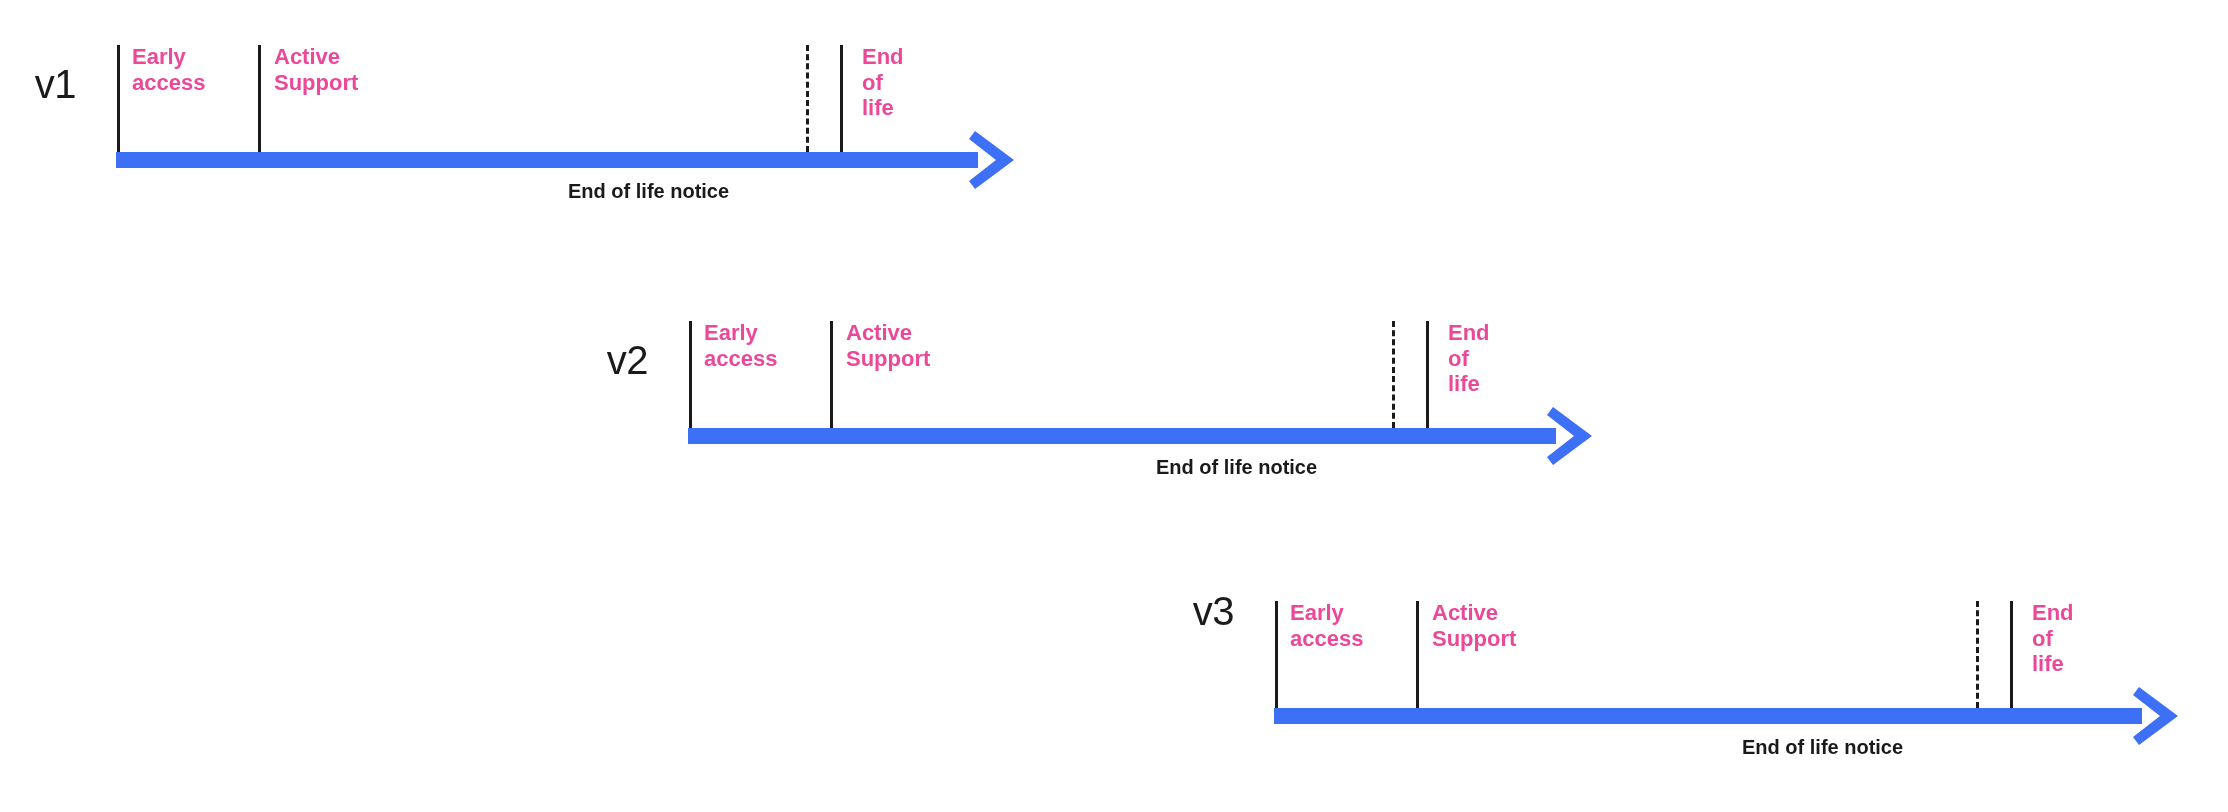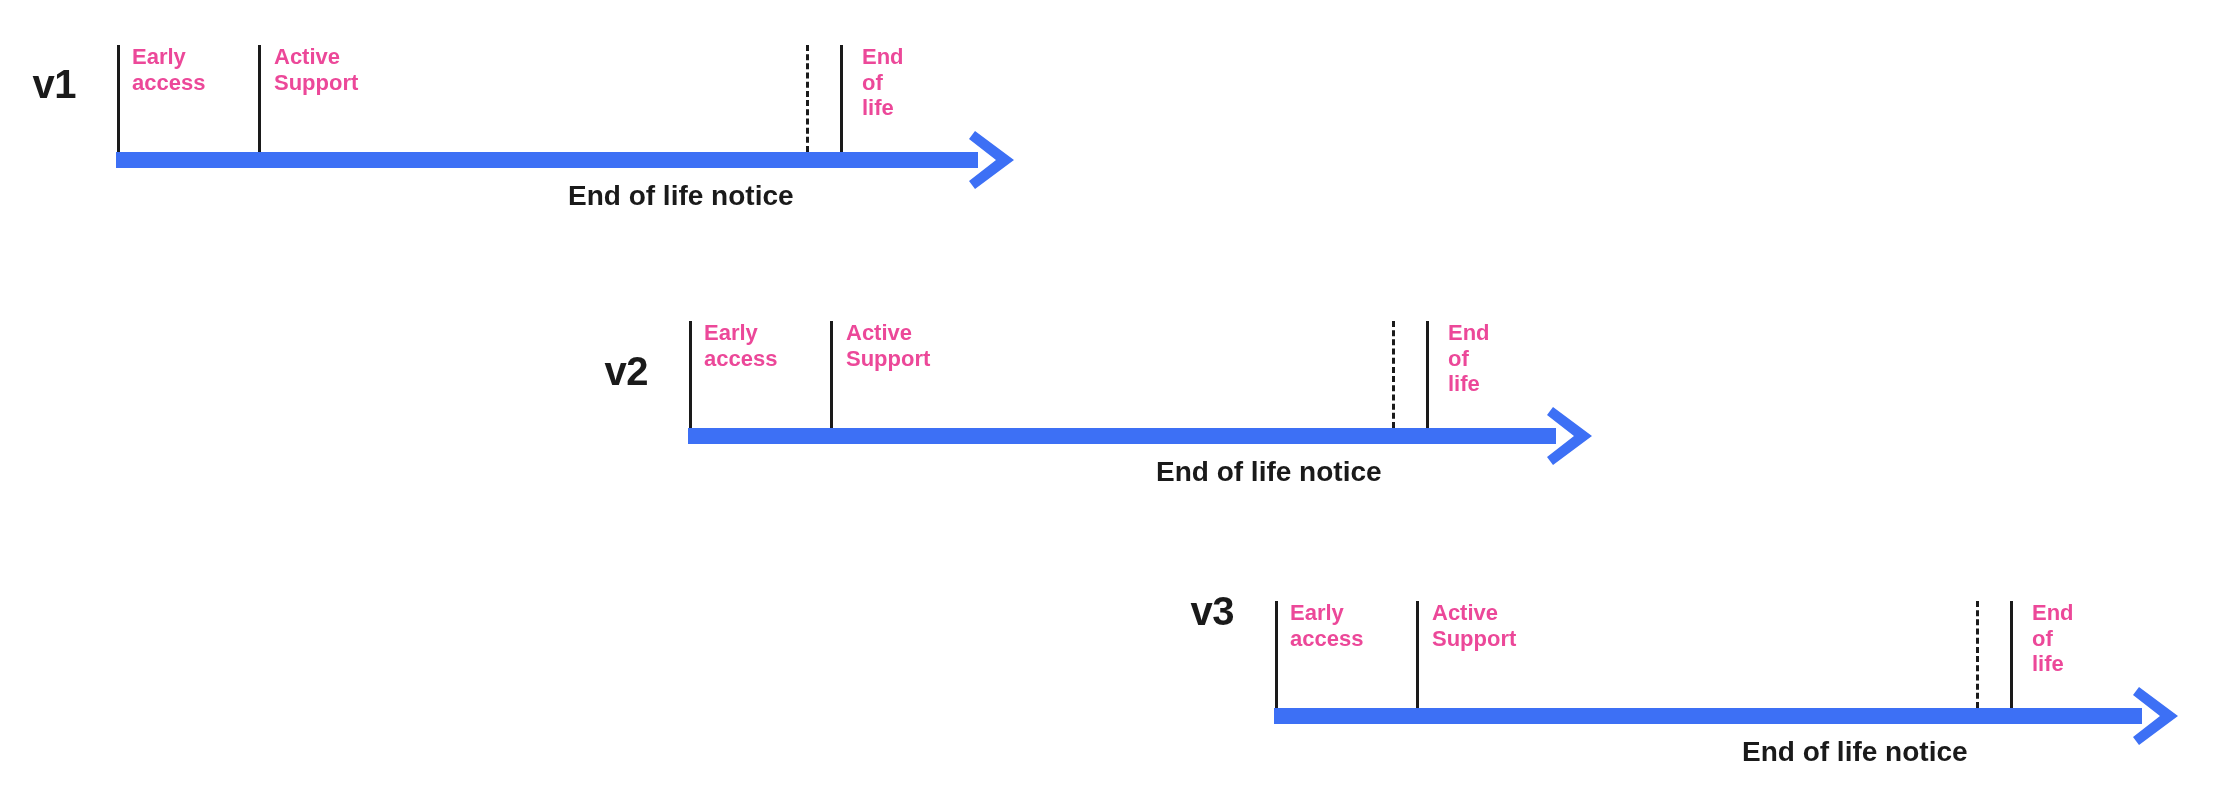--- a/index.html
+++ b/index.html
@@ -24,21 +24,21 @@
   .tl-row {
     position: absolute;
     left: 0;
     top: 0;
   }
 
   
   .ver-label {
     position: absolute;
     font-size: 40px;
-    font-weight: 700;
+    font-weight: 400;
     color: #1a1a1a;
     letter-spacing: -0.5px;
     line-height: 1;
     white-space: nowrap;
     text-align: right;
   }
 
   
   .vline {
     position: absolute;
@@ -57,21 +57,21 @@
     font-size: 22px;
     font-weight: 700;
     color: #ec4899;
     line-height: 1.16;
     white-space: pre-line;
   }
 
   
   .notice-label {
     position: absolute;
-    font-size: 28px;
+    font-size: 20px;
     font-weight: 700;
     color: #1a1a1a;
     line-height: 1.16;
     white-space: nowrap;
   }
 
   
   .arrow-wrap {
     position: absolute;
   }
@@ -108,21 +108,21 @@
         <div class="arrow-shaft" style="width: 862px; background: rgb(61, 112, 245);"></div>
         <div class="arrow-head" style="left: 840px; top: -23px;">
           <svg width="62" height="62" viewBox="0 0 62 62">
             <path d="M19 2 L13 10 L40 31 L13 52 L19 60 L58 31 Z" fill="#3d70f5"></path>
           </svg>
         </div>
       </div>
       <div class="notice-label" style="left: 568px; top: 180px;">End of life notice</div>
     </div>
     <div class="tl-row">
-      <div class="ver-label" style="left: 590px; top: 351px; width: 58px;">v2</div>
+      <div class="ver-label" style="left: 590px; top: 340px; width: 58px;">v2</div>
       <div class="vline" style="left: 689px; top: 321px; height: 107px;"></div>
       <div class="vline" style="left: 830px; top: 321px; height: 107px;"></div>
       <div class="vline dashed" style="left: 1392px; top: 321px; height: 107px;"></div>
       <div class="vline" style="left: 1426px; top: 321px; height: 107px;"></div>
       <div class="phase-label" style="left: 704px; top: 320px;">Early
 access</div>
       <div class="phase-label" style="left: 846px; top: 320px;">Active Support</div>
       <div class="phase-label" style="left: 1448px; top: 320px;">End of life</div>
       <div class="arrow-wrap" style="left: 688px; top: 428px;">
         <div class="arrow-shaft" style="width: 868px; background: rgb(61, 112, 245);"></div>

